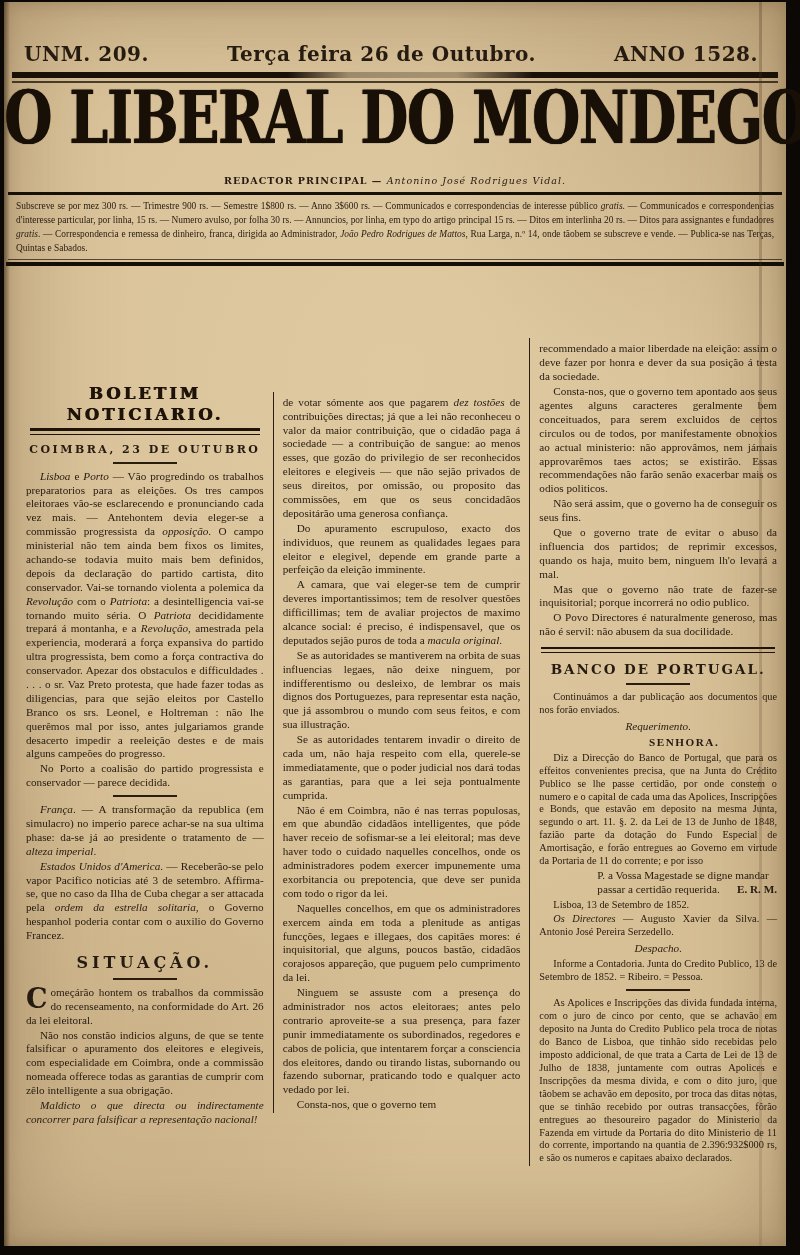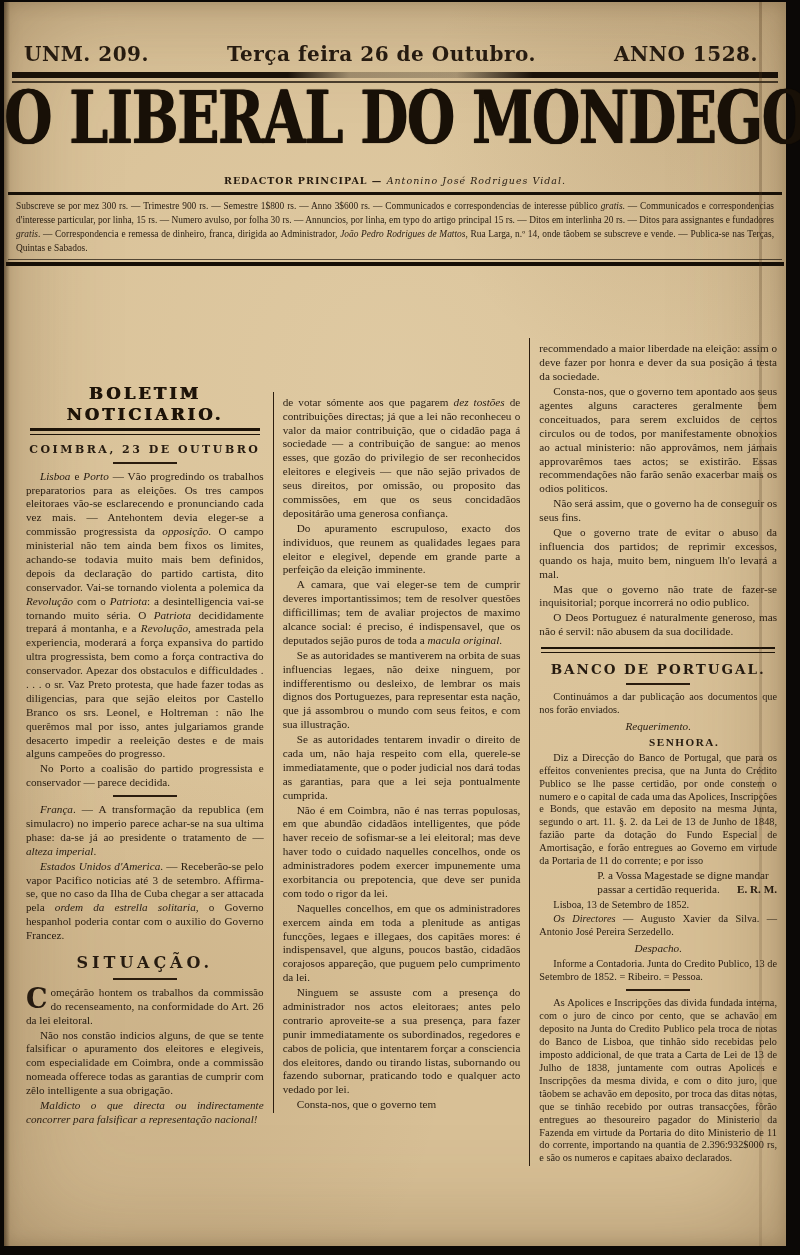--- a/index.html
+++ b/index.html
@@ -140,31 +140,31 @@
         <div class="blk para indent">Não nos constão indicios alguns, de que se tente falsificar o apuramento dos eleitores e elegiveis, com especialidade em Coimbra, onde a commissão nomeada offerece todas as garantias de cumprir com zêlo intelligente a sua obrigação.</div>
         <div class="blk para indent em">Maldicto o que directa ou indirectamente concorrer para falsificar a representação nacional!</div>
       </div>
     <div class="col">
         <div class="blk para">de votar sómente aos que pagarem <i>dez tostões</i> de contribuições directas; já que a lei não reconheceu o valor da maior contribuição, que o cidadão paga á sociedade — a contribuição de sangue: ao menos esses, que gozão do privilegio de ser reconhecidos eleitores e elegiveis — que não sejão privados de seus direitos, por omissão, ou proposito das commissões, em que os seus concidadãos depositárão uma generosa confiança.</div>
         <div class="blk para indent">Do apuramento escrupuloso, exacto dos individuos, que reunem as qualidades legaes para eleitor e elegivel, depende em grande parte a perfeição da eleição imminente.</div>
         <div class="blk para indent">A camara, que vai eleger-se tem de cumprir deveres importantissimos; tem de resolver questões difficillimas; tem de avaliar projectos de maximo alcance social: é preciso, é indispensavel, que os deputados sejão puros de toda a <i>macula original</i>.</div>
         <div class="blk para indent">Se as autoridades se mantiverem na orbita de suas influencias legaes, não deixe ninguem, por indifferentismo ou desleixo, de lembrar os mais dignos dos Portuguezes, para representar esta nação, que já assombrou o mundo com seus feitos, e com sua illustração.</div>
         <div class="blk para indent">Se as autoridades tentarem invadir o direito de cada um, não haja respeito com ella, querele-se immediatamente, que o poder judicial nos dará todas as garantias, para que a lei seja pontualmente cumprida.</div>
         <div class="blk para indent">Não é em Coimbra, não é nas terras populosas, em que abundão cidadãos intelligentes, que póde haver receio de sofismar-se a lei eleitoral; mas deve haver todo o cuidado naquelles concelhos, onde os administradores podem exercer impunemente uma exorbitancia ou prepotencia, que deve ser punida com todo o rigor da lei.</div>
-        <div class="blk para indent">Naquelles concelhos, em que os administradores exercem ainda em toda a plenitude as antigas funcções, legaes e illegaes, dos capitães mores: é indispensavel, que alguns, poucos bastão, cidadãos corajosos appareção, que puguem pelo cumprimento da lei.</div>
+        <div class="blk para indent">Naquelles concelhos, em que os administradores exercem ainda em toda a plenitude as antigas funcções, legaes e illegaes, dos capitães mores: é inquisitorial, que alguns, poucos bastão, cidadãos corajosos appareção, que puguem pelo cumprimento da lei.</div>
         <div class="blk para indent">Ninguem se assuste com a presença do administrador nos actos eleitoraes; antes pelo contrario aproveite-se a sua presença, para fazer punir immediatamente os subordinados, regedores e cabos de policia, que intentarem forçar a consciencia dos eleitores, dando ou tirando listas, subornando ou fazendo subornar, praticando todo e qualquer acto vedado por lei.</div>
         <div class="blk para indent">Consta-nos, que o governo tem</div>
       </div>
     <div class="col">
         <div class="blk para">recommendado a maior liberdade na eleição: assim o deve fazer por honra e dever da sua posição á testa da sociedade.</div>
         <div class="blk para indent">Consta-nos, que o governo tem apontado aos seus agentes alguns caracteres geralmente bem conceituados, para serem excluidos de certos circulos ou de todos, por manifestamente obnoxios ao actual ministerio: não approvâmos, nem jámais approvarêmos taes actos; se existirão. Essas recommendações não farão senão exacerbar mais os odios politicos.</div>
         <div class="blk para indent">Não será assim, que o governo ha de conseguir os seus fins.</div>
         <div class="blk para indent">Que o governo trate de evitar o abuso da influencia dos partidos; de reprimir excessos, quando os haja, muito bem, ninguem lh'o levará a mal.</div>
         <div class="blk para indent">Mas que o governo não trate de fazer-se inquisitorial; porque incorrerá no odio publico.</div>
-        <div class="blk para indent">O Deos Portuguez é naturalmente generoso, mas não é servil: não abusem da sua docilidade.</div>
+        <div class="blk para indent">O Povo Directores é naturalmente generoso, mas não é servil: não abusem da sua docilidade.</div>
         <div class="blk rule-double"></div>
         <div class="blk heading2">BANCO DE PORTUGAL.</div>
         <div class="blk divider"></div>
         <div class="blk para indent small">Continuámos a dar publicação aos documentos que nos forão enviados.</div>
         <div class="blk center-italic small">Requerimento.</div>
         <div class="blk center-caps small">SENHORA.</div>
         <div class="blk para indent small">Diz a Direcção do Banco de Portugal, que para os effeitos convenientes precisa, que na Junta do Crédito Publico se lhe passe certidão, por onde constem o numero e o capital de cada uma das Apolices, Inscripções e Bonds, que estavão em deposito na mesma Junta, segundo o art. 11. §. 2. da Lei de 13 de Junho de 1848, fazião parte da dotação do Fundo Especial de Amortisação, e forão entregues ao Governo em virtude da Portaria de 11 do corrente; e por isso</div>
         <div class="blk petition small">P. a Vossa Magestade se digne mandar passar a certidão requerida.<span class="signoff">E. R. M.</span></div>
         <div class="blk para indent small">Lisboa, 13 de Setembro de 1852.</div>
         <div class="blk para indent small"><i>Os Directores</i> — Augusto Xavier da Silva. — Antonio José Pereira Serzedello.</div>

